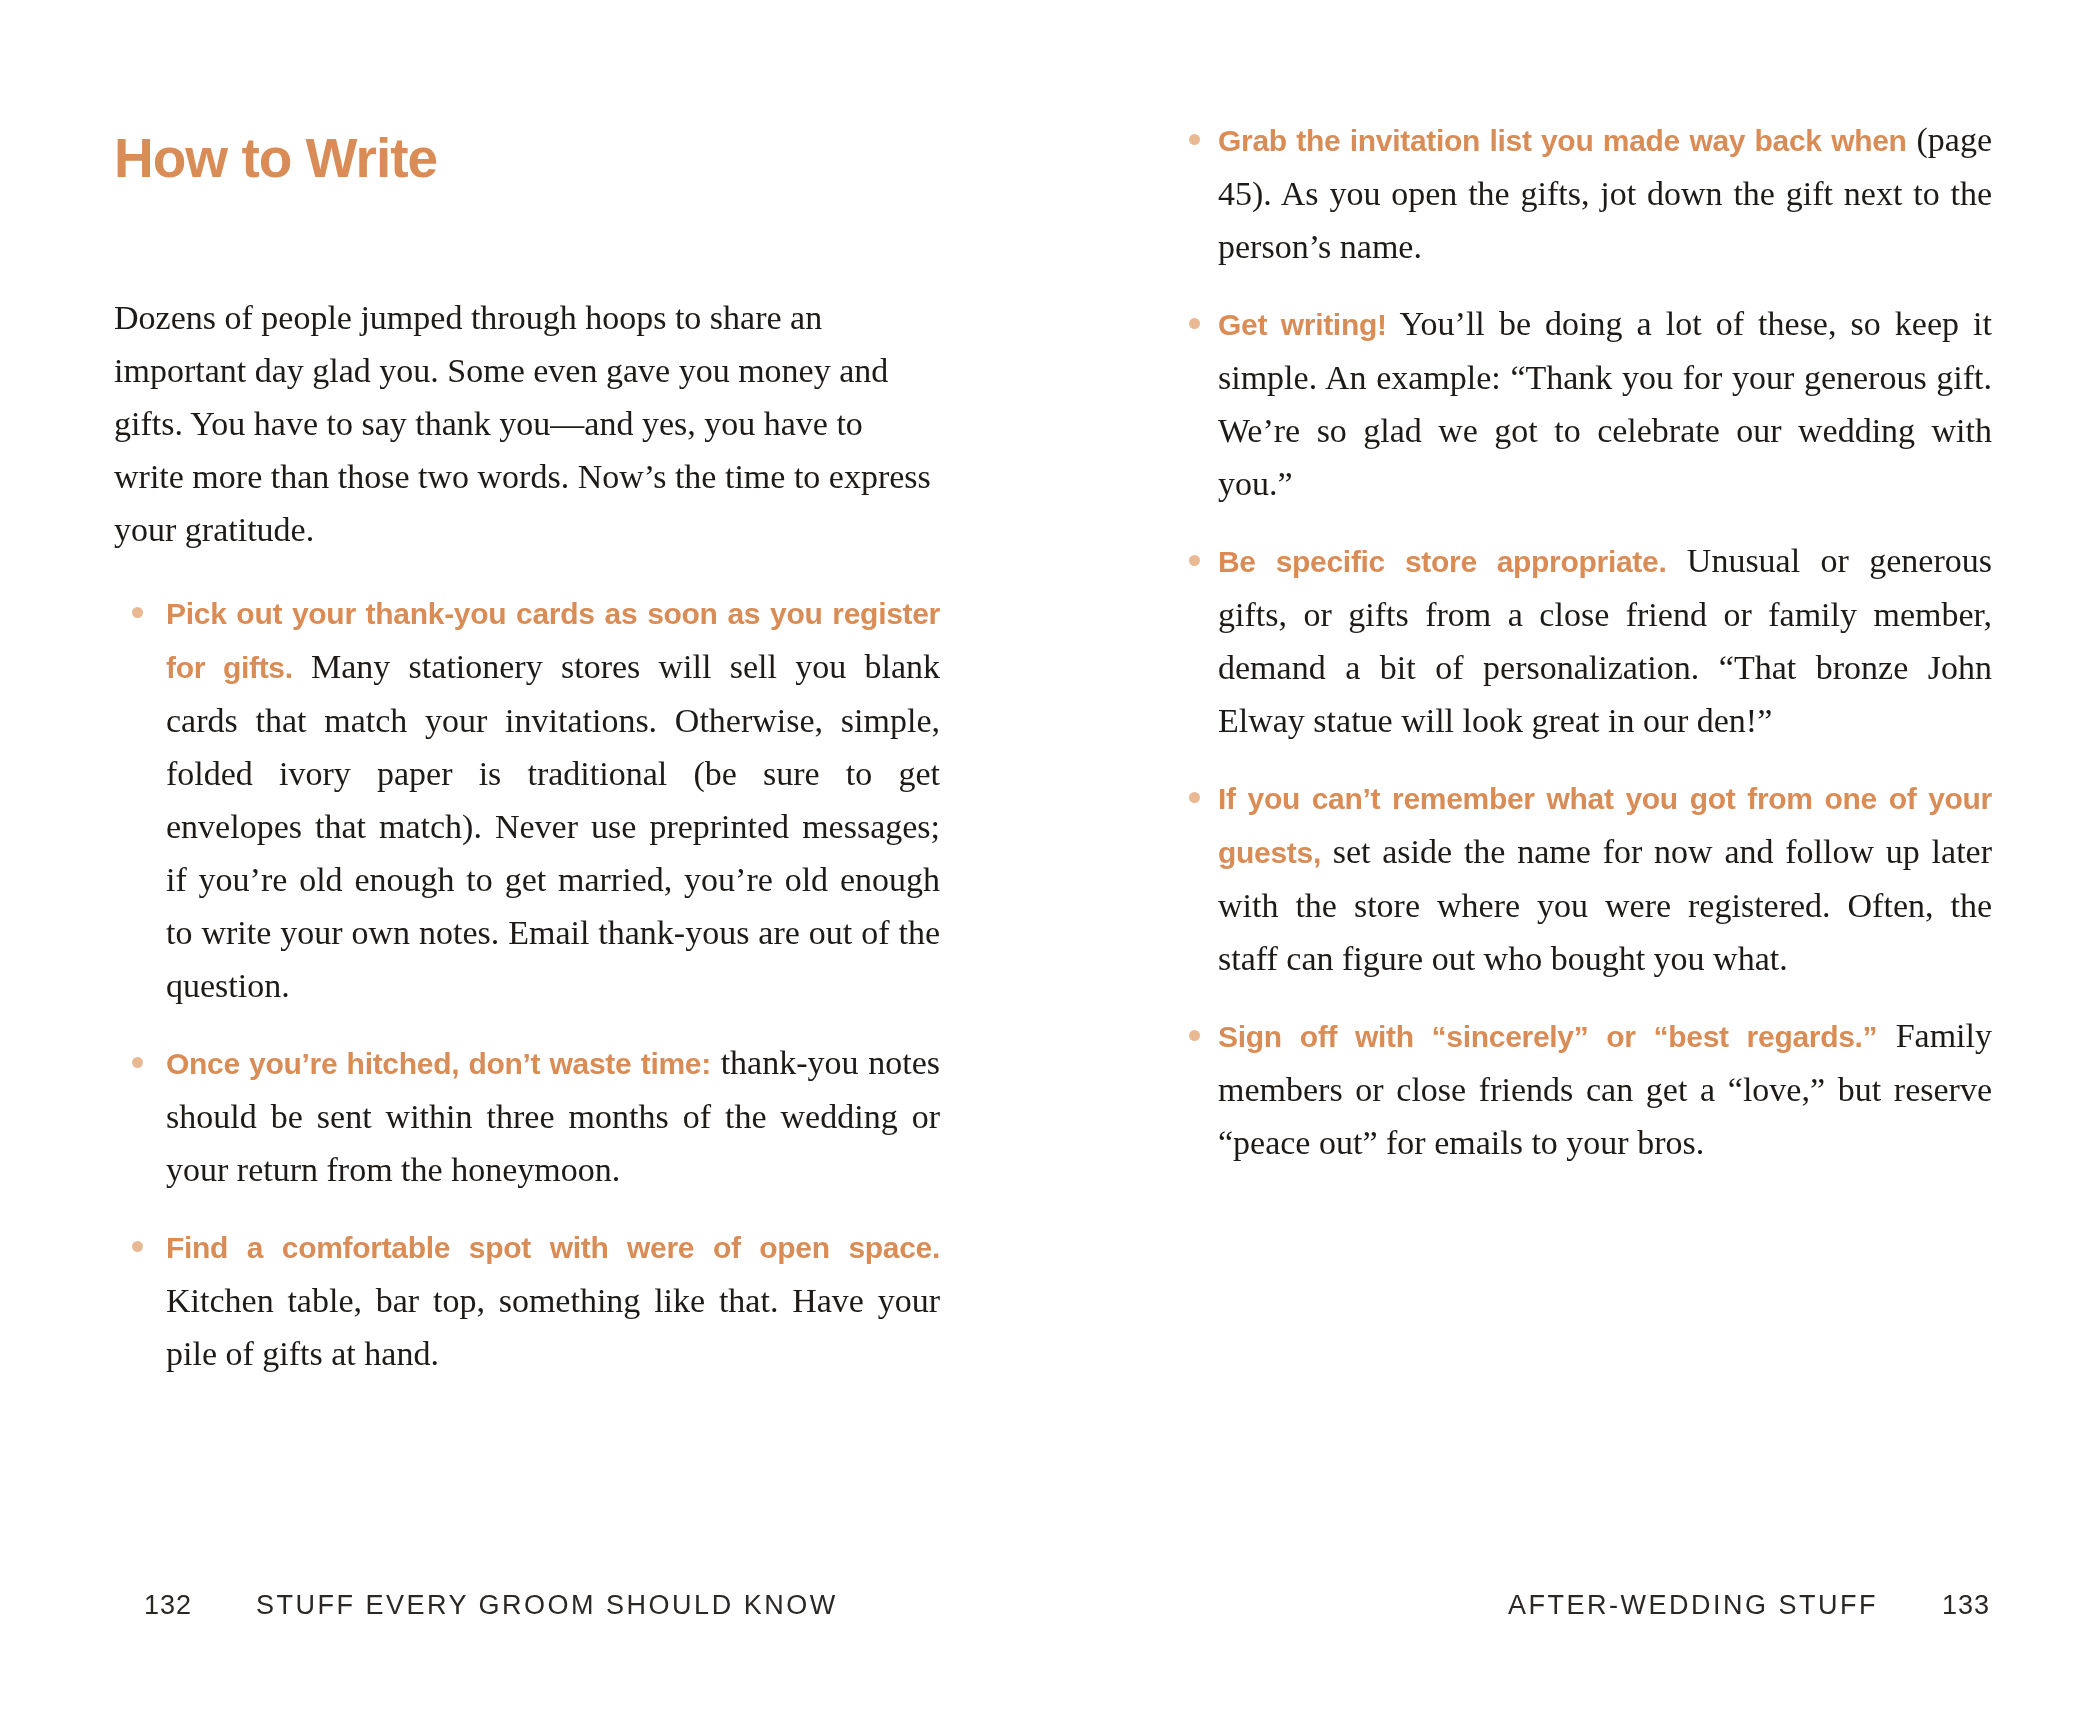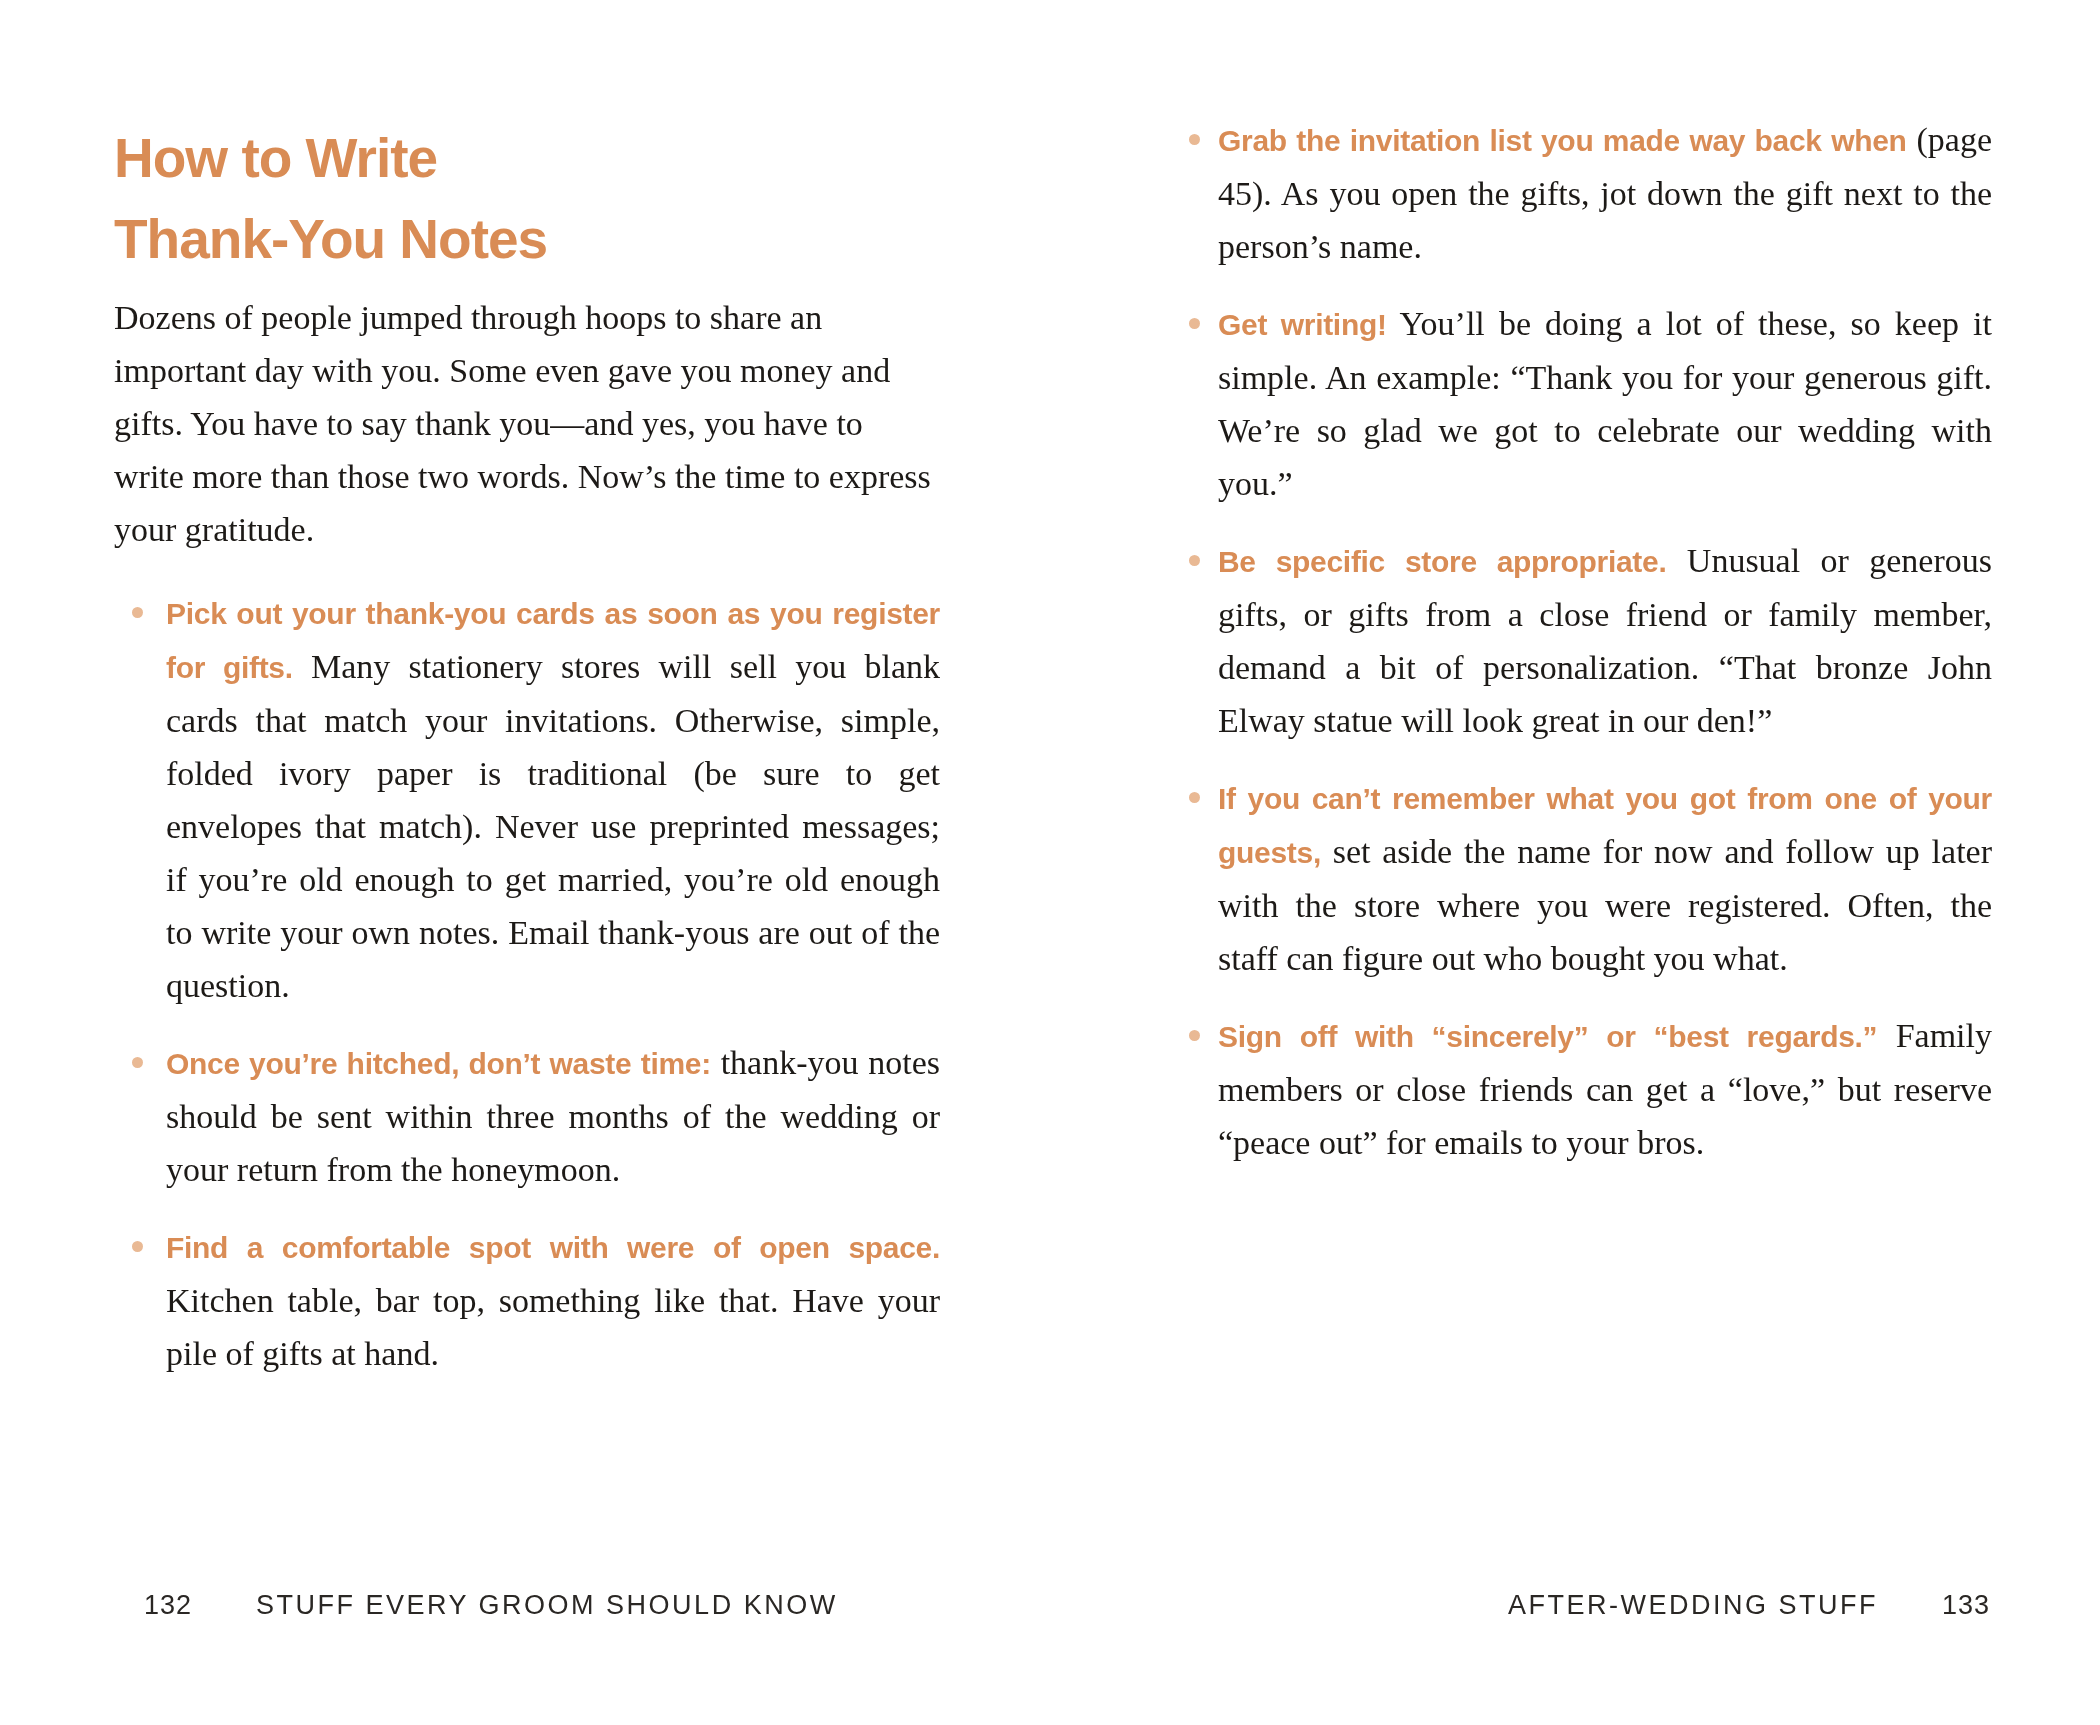--- a/index.html
+++ b/index.html
@@ -65,24 +65,23 @@
   .footer.right-foot .folio { margin-left: 64px; }
 </style>
 </head>
 <body>
 
 <div class="spread">
 
   <section class="page left">
     <h1 class="title">
       <span>How to Write</span>
-      <span>Thank-You Notes</span>
     </h1>
 
-    <p class="body-text intro">Dozens of people jumped through hoops to share an important day with you. Some even gave you money and gifts. You have to say thank you—and yes, you have to write more than those two words. Now’s the time to express your gratitude.</p>
+    <p class="body-text intro">Dozens of people jumped through hoops to share an important day glad you. Some even gave you money and gifts. You have to say thank you—and yes, you have to write more than those two words. Now’s the time to express your gratitude.</p>
 
     <ul class="bullets left-list">
       <li class="body-text">
         <span class="bullet-dot"></span>
         <span class="lead">Pick out your thank-you cards as soon as you register for gifts.</span><span> Many stationery stores will sell you blank cards that match your invitations. Otherwise, simple, folded ivory paper is tradi­tional (be sure to get envelopes that match). Never use preprinted messages; if you’re old enough to get married, you’re old enough to write your own notes. Email thank-yous are out of the question.</span>
       </li>
       <li class="body-text">
         <span class="bullet-dot"></span>
         <span class="lead">Once you’re hitched, don’t waste time:</span><span> thank-you notes should be sent within three months of the wedding or your return from the honeymoon.</span>
       </li>

